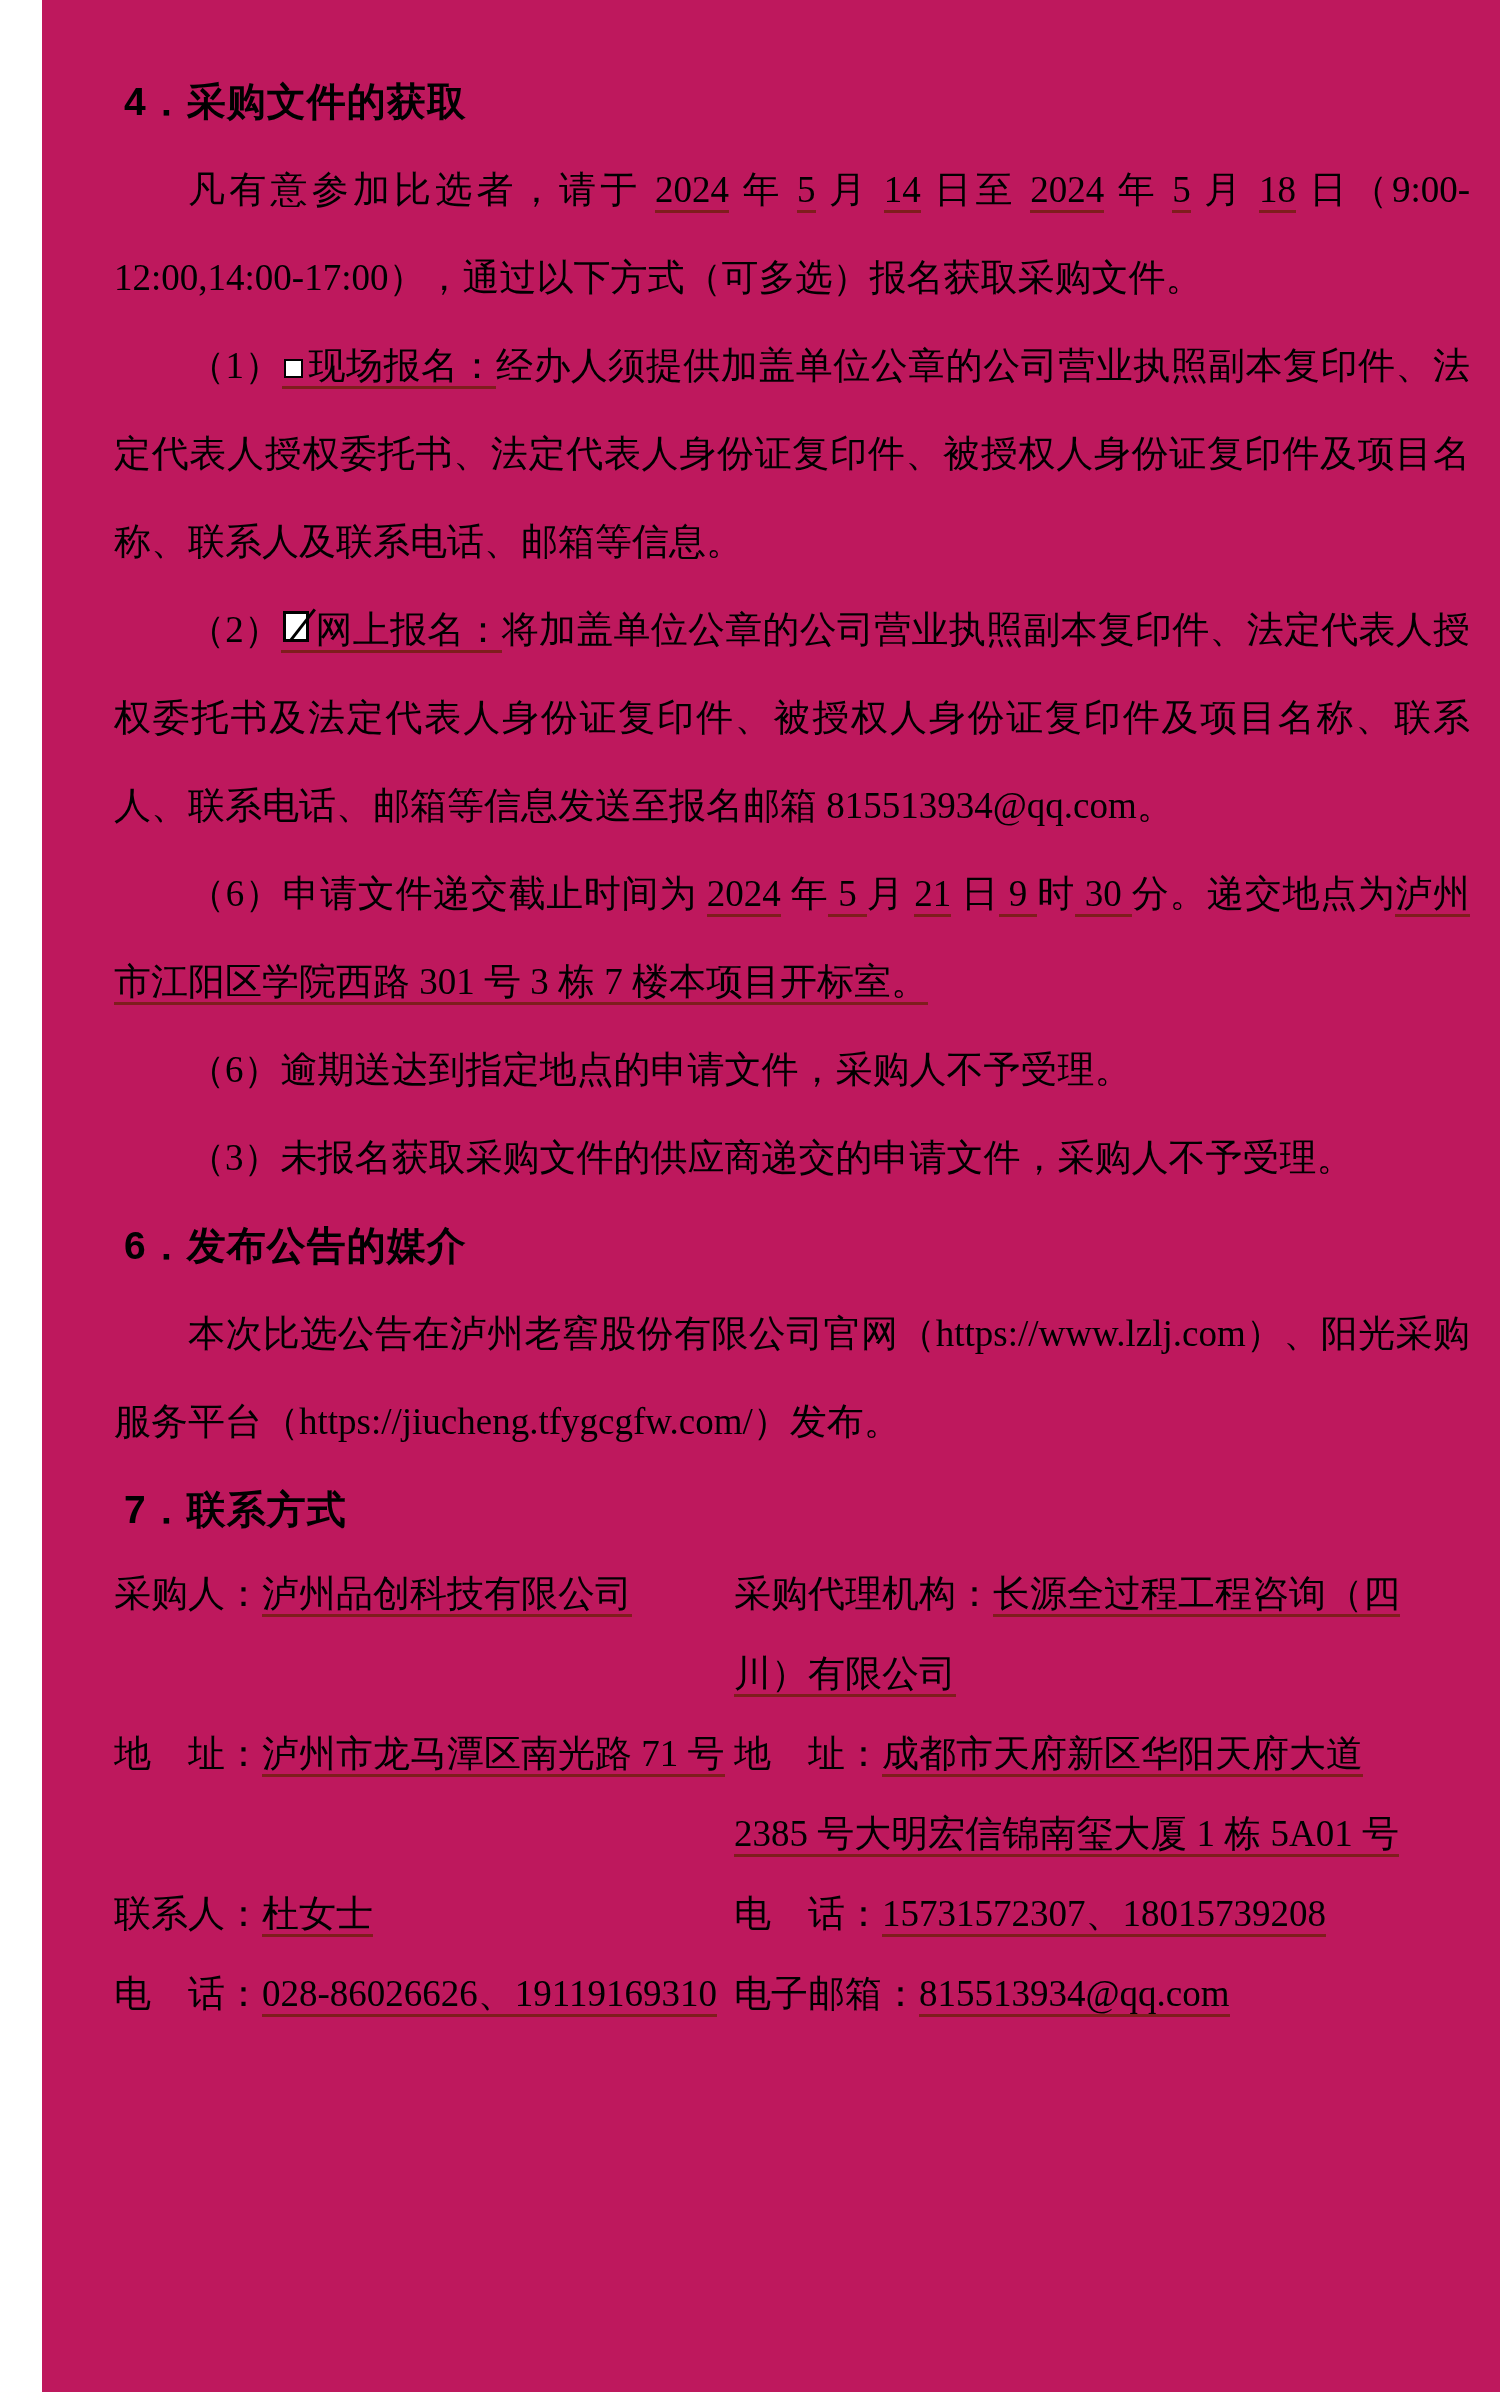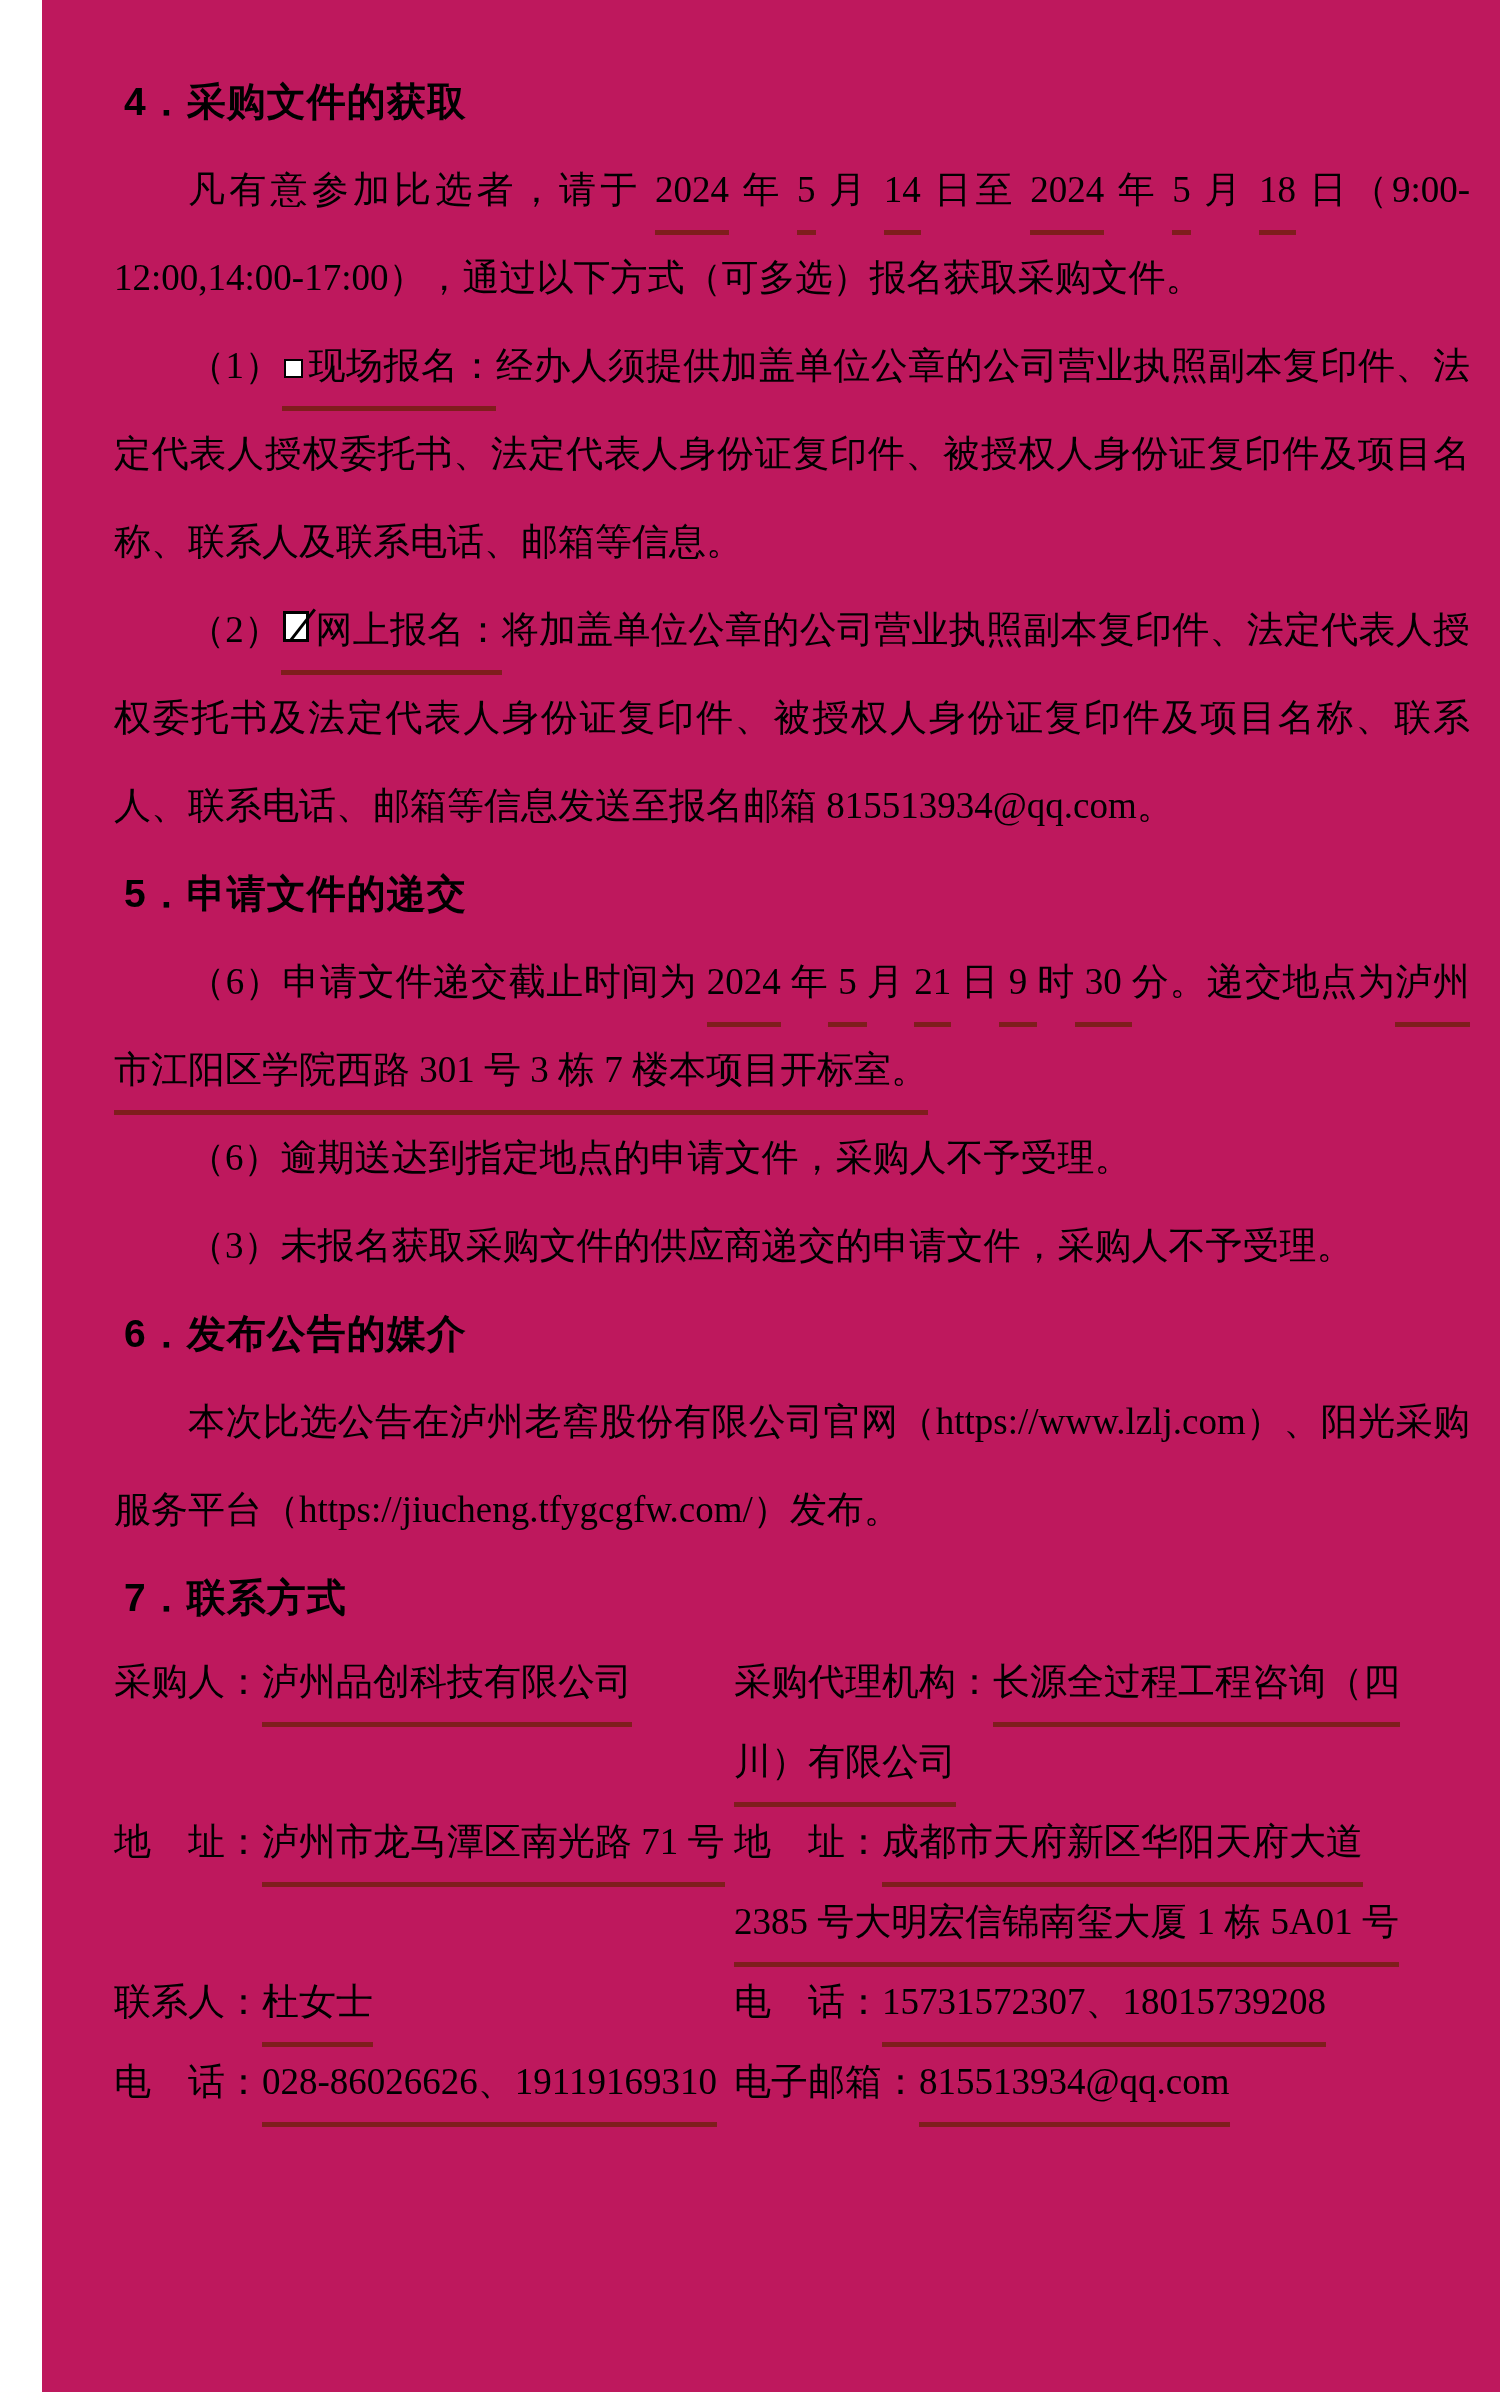--- a/index.html
+++ b/index.html
@@ -25,21 +25,21 @@
     letter-spacing: 1px;
   }
   p.body {
     margin: 0;
     font-size: 37px;
     line-height: 88px;
     text-align: justify;
     text-justify: inter-character;
   }
   .ind { text-indent: 74px; }
-  .u { border-bottom: 5px solid #7f1d1d; padding-bottom: 20px; }
+  .u { border-bottom: 3px solid #7f1d1d; padding-bottom: 0; }
   
   .cb {
     display: inline-block;
     box-sizing: border-box;
     border: 2.5px solid #000;
     background: #fff;
     vertical-align: baseline;
   }
   .cb-empty { width: 19px; height: 19px; margin: 0 5px 0 2px; }
   .cb-checked {
@@ -80,21 +80,20 @@
 <div class="page">
 
   <div class="heading">4．采购文件的获取</div>
 
   <p class="body ind"><span>凡有意参加比选者，请于 </span><span class="u">2024</span><span> 年 </span><span class="u">5</span><span> 月 </span><span class="u">14</span><span> 日至 </span><span class="u">2024</span><span> 年 </span><span class="u">5</span><span> 月 </span><span class="u">18</span><span> 日（9:00-12:00,14:00-17:00），通过以下方式（可多选）报名获取采购文件。</span></p>
 
   <p class="body ind"><span>（1）</span><span class="u"><span class="cb cb-empty"></span><span>现场报名：</span></span><span>经办人须提供加盖单位公章的公司营业执照副本复印件、法定代表人授权委托书、法定代表人身份证复印件、被授权人身份证复印件及项目名称、联系人及联系电话、邮箱等信息。</span></p>
 
   <p class="body ind"><span>（2）</span><span class="u"><span class="cb cb-checked"></span><span>网上报名：</span></span><span>将加盖单位公章的公司营业执照副本复印件、法定代表人授权委托书及法定代表人身份证复印件、被授权人身份证复印件及项目名称、联系人、联系电话、邮箱等信息发送至报名邮箱 815513934@qq.com。</span></p>
 
-  <div class="heading">5．申请文件的递交</div>
 
   <p class="body ind"><span>（6）申请文件递交截止时间为 </span><span class="u">2024</span><span> 年</span><span class="u"> 5 </span><span>月 </span><span class="u">21</span><span> 日</span><span class="u"> 9 </span><span>时</span><span class="u"> 30 </span><span> 分。递交地点为</span><span class="u">泸州市江阳区学院西路 301 号 3 栋 7 楼本项目开标室。</span></p>
 
   <p class="body ind">（6）逾期送达到指定地点的申请文件，采购人不予受理。</p>
   <p class="body ind">（3）未报名获取采购文件的供应商递交的申请文件，采购人不予受理。</p>
 
   <div class="heading">6．发布公告的媒介</div>
 
   <p class="body ind">本次比选公告在泸州老窖股份有限公司官网（https://www.lzlj.com）、阳光采购服务平台（https://jiucheng.tfygcgfw.com/）发布。</p>
 

